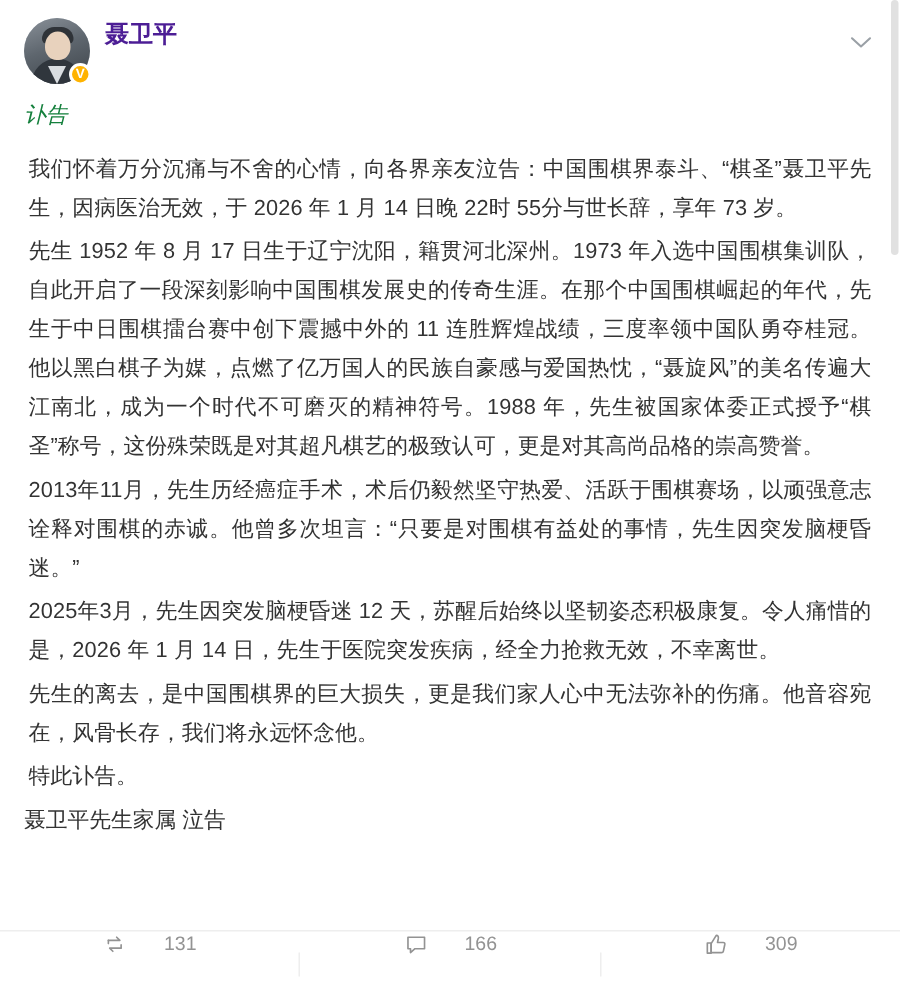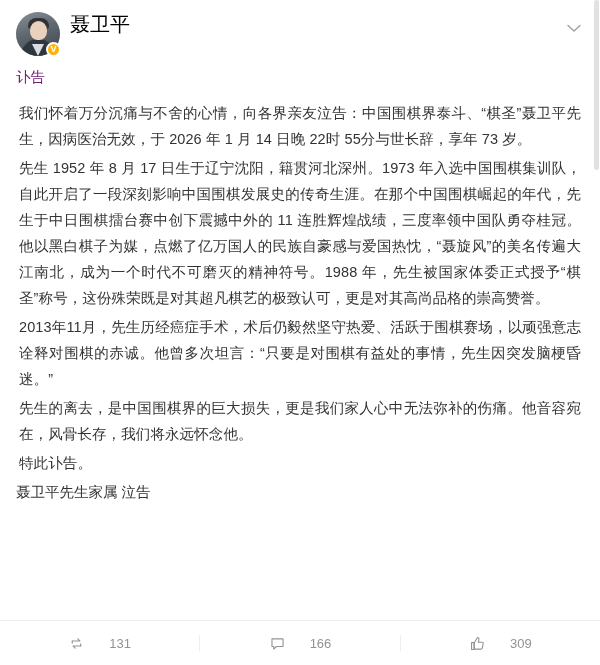--- a/index.html
+++ b/index.html
@@ -100,23 +100,23 @@
     line-height: 11px;
     text-align: center;
     font-weight: bold;
   }
   .namecol {
     flex: 1 1 auto;
     min-width: 0;
     padding-top: 1px;
   }
   .username {
-    font-size: 20px;
-    color: #000000;
-    font-weight: normal;
+    font-size: 16px;
+    color: #4c1d95;
+    font-weight: bold;
     line-height: 22px;
   }
   .metaline {
     font-size: 12px;
     color: #939393;
     line-height: 20px;
     margin-top: 2px;
   }
   .metaline .src {
     margin-left: 6px;
@@ -138,21 +138,22 @@
     color: #333333;
     letter-spacing: 0.1px;
     text-align: justify;
   }
   .body-text p {
     margin: 3px;
   }
   .title-line {
     font-size: 14.5px;
     line-height: 26px;
-    color: #701a75;
+    color: #15803d;
+    font-style: italic;
   }
   .footer-line {
     margin-top: 2px;
     font-size: 14.5px;
     line-height: 26px;
     color: #333333;
   }
 
   .actions {
     position: absolute;
@@ -161,21 +162,20 @@
     bottom: 0;
     height: 44px;
     border-top: 1px solid #eeeeee;
     display: flex;
     align-items: center;
     background: #ffffff;
   }
   .action {
     flex: 1 1 33.33%;
     display: flex;
-    align-items: center;
     justify-content: center;
     gap: 24px;
     color: #939393;
     font-size: 13px;
     cursor: pointer;
     height: 100%;
   }
   .action svg { display: block; }
   .sep {
     width: 1px;
@@ -222,20 +222,21 @@
         </svg>
       </div>
     </div>
 
     <div class="title-line" style="margin-top:8px;">讣告</div>
 
     <div class="body-text">
       <p>我们怀着万分沉痛与不舍的心情，向各界亲友泣告：中国围棋界泰斗、“棋圣”聂卫平先生，因病医治无效，于 2026 年 1 月 14 日晚 22时 55分与世长辞，享年 73 岁。</p>
       <p>先生 1952 年 8 月 17 日生于辽宁沈阳，籍贯河北深州。1973 年入选中国围棋集训队，自此开启了一段深刻影响中国围棋发展史的传奇生涯。在那个中国围棋崛起的年代，先生于中日围棋擂台赛中创下震撼中外的 11 连胜辉煌战绩，三度率领中国队勇夺桂冠。他以黑白棋子为媒，点燃了亿万国人的民族自豪感与爱国热忱，“聂旋风”的美名传遍大江南北，成为一个时代不可磨灭的精神符号。1988 年，先生被国家体委正式授予“棋圣”称号，这份殊荣既是对其超凡棋艺的极致认可，更是对其高尚品格的崇高赞誉。</p>
       <p>2013年11月，先生历经癌症手术，术后仍毅然坚守热爱、活跃于围棋赛场，以顽强意志诠释对围棋的赤诚。他曾多次坦言：“只要是对围棋有益处的事情，先生因突发脑梗昏迷。”</p>
+      <p>2025年3月，先生因突发脑梗昏迷 12 天，苏醒后始终以坚韧姿态积极康复。令人痛惜的是，2026 年 1 月 14 日，先生于医院突发疾病，经全力抢救无效，不幸离世。</p>
       <p>先生的离去，是中国围棋界的巨大损失，更是我们家人心中无法弥补的伤痛。他音容宛在，风骨长存，我们将永远怀念他。</p>
       <p>特此讣告。</p>
     </div>
 
     <div class="footer-line">聂卫平先生家属 泣告</div>
 
   </div>
 
   <div class="scrollbar"></div>
 

